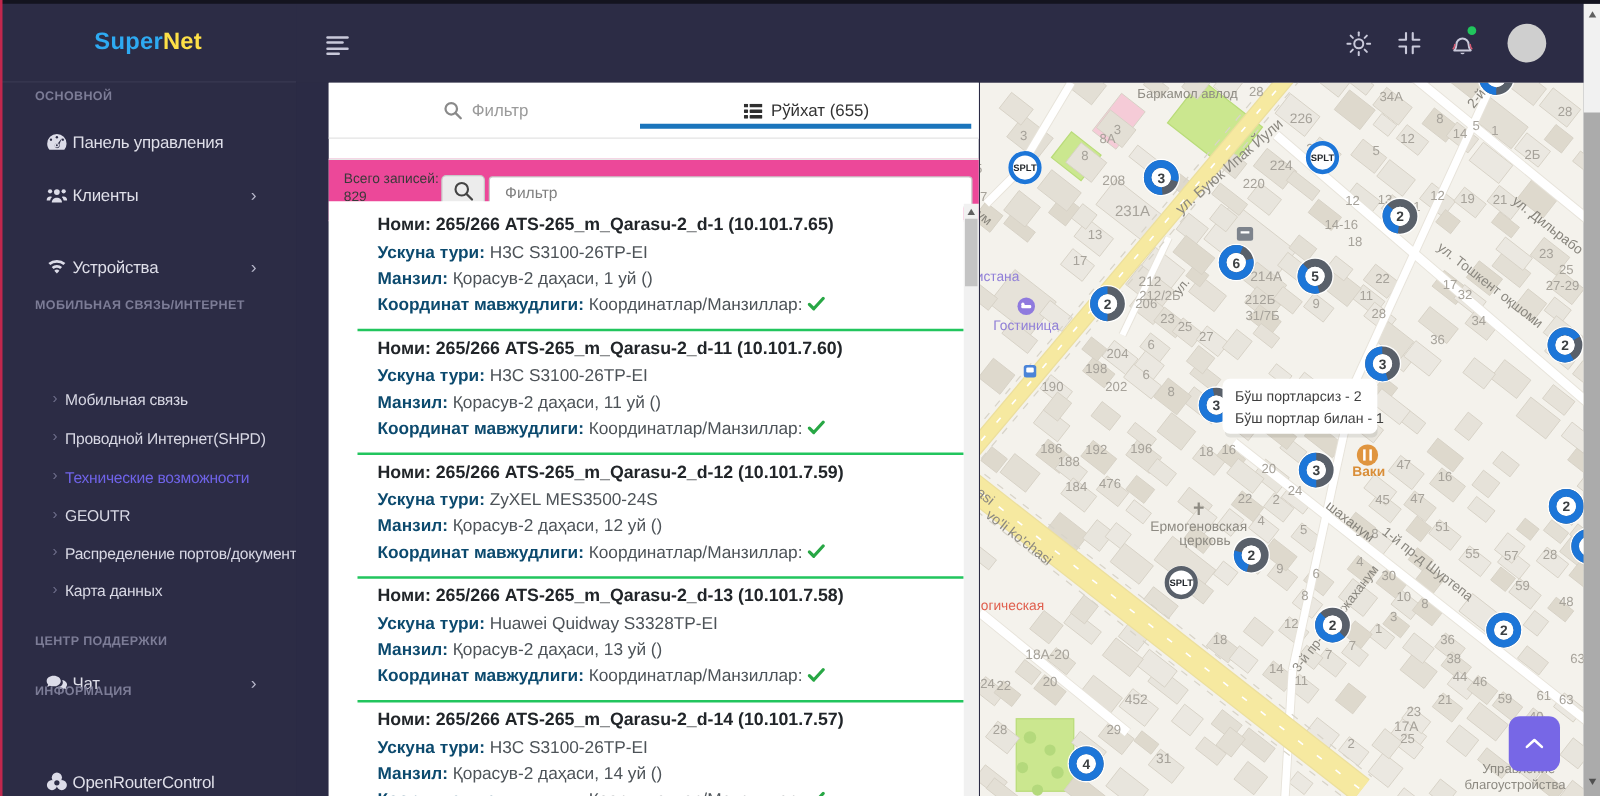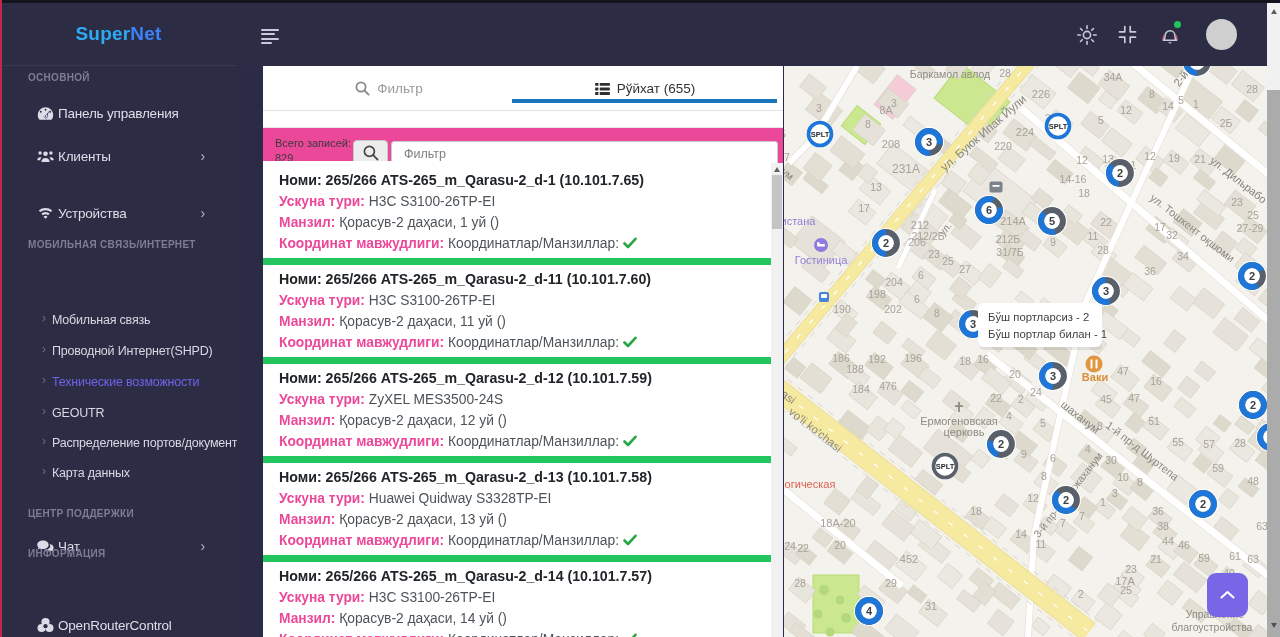--- a/index.html
+++ b/index.html
@@ -7,21 +7,21 @@
 body { font-family:"Liberation Sans", sans-serif; background:#2b2b45; }
 #page { position:relative; width:1280px; height:637px; }
 #topstrip { position:absolute; left:0; top:0; width:1280px; height:3px; background:#14141f; z-index:60; }
 #redline { position:absolute; left:0; top:0; width:2px; height:637px; background:#c2274d; z-index:70; }
 
 
 #sidebar { position:absolute; left:0; top:3px; width:237px; height:634px; background:#2c2c45; z-index:20; overflow:hidden; }
 #sb-head { position:absolute; left:0; top:0; width:237px; height:63px; border-bottom:1px solid #383852; display:flex; align-items:center; justify-content:center; }
 #sb-head .logo { font-size:19px; font-weight:bold; letter-spacing:0.2px; }
 #sb-head .l1 { color:#2eaaf2; }
-#sb-head .l2 { color:#3b82f6; }
+#sb-head .l2 { color:#fde047; }
 .sb-sec { position:absolute; left:28px; color:#7c7c96; font-size:10px; font-weight:bold; letter-spacing:0.3px; white-space:nowrap; }
 .sb-item { position:absolute; left:0; width:237px; height:24px; color:#dfdfe9; font-size:13.5px; letter-spacing:-0.2px; display:flex; align-items:center; padding-left:37px; white-space:nowrap; }
 .sb-item .ic { width:17px; margin-right:4px; display:flex; justify-content:center; }
 .sb-item .arr { position:absolute; right:32px; font-size:14px; color:#b9b9cc; }
 .sb-item.active { color:#7b6fe0; }
 .sb-sub { position:absolute; left:0; width:237px; height:20px; color:#d8d8e4; font-size:12.5px; letter-spacing:-0.2px; display:flex; align-items:center; padding-left:52px; white-space:nowrap; overflow:hidden; }
 .sb-sub:before { content:"\203A"; position:absolute; left:42px; top:1px; color:#6e6e8a; font-size:12px; }
 .sb-sub.active { color:#6f63e8; }
 svg.sic { display:block; }
 
@@ -44,23 +44,23 @@
 #underline { position:absolute; left:249px; top:33px; width:265px; height:3.5px; background:#1b75bc; }
 
 
 #frow { position:absolute; left:0; top:45px; width:520px; height:50px; background:#ec4899; border-top:1px solid #e6e6e6; border-bottom:1px solid #dcdcdc;margin-top:16px; }
 #frow .tot { position:absolute; left:12px; top:8px; width:80px; font-size:11px; color:#3a3a3a; line-height:14.5px; }
 #sbtn { position:absolute; left:90px; top:12px; width:35px; height:26px; background:#ececec; border:1px solid #c8c8c8; border-radius:4px; display:flex; align-items:center; justify-content:center; }
 #finput { position:absolute; left:128px; top:13px; width:387px; height:25px; background:#fff; border:1px solid #c9c9c9; border-radius:3px; font-size:12.5px; color:#7f7f7f; display:flex; align-items:center; padding-left:12px; }
 
 
 #list { position:absolute; left:0; top:95px; width:508px; height:476px; overflow:hidden; background:#fff; padding-top:4.5px; }
-.item { padding:4px 0 0 16px; height:99px; border-bottom:7px solid #22c55e; }
+.item { padding:4px 0 0 16px; height:99px; border-bottom:2px solid #22c55e;margin-left:23px; }
 .item div { font-size:13.8px; color:#4d5358; line-height:21px; white-space:nowrap; }
-.item b { color:#ec4899; }
+.item b { color:#0c4a6e; }
 .item .t1 { font-weight:bold; color:#212529; font-size:14.2px; }
 
 
 #lscroll { position:absolute; left:508px; top:97px; width:12px; height:474px; background:#f1f1f1; }
 #lthumb { position:absolute; left:1px; top:12px; width:10px; height:54px; background:#c4c4c4; }
 
 
 #map { position:absolute; left:547px; top:0; width:483px; height:571px; background:#f4f2ec; overflow:hidden; }
 
 

